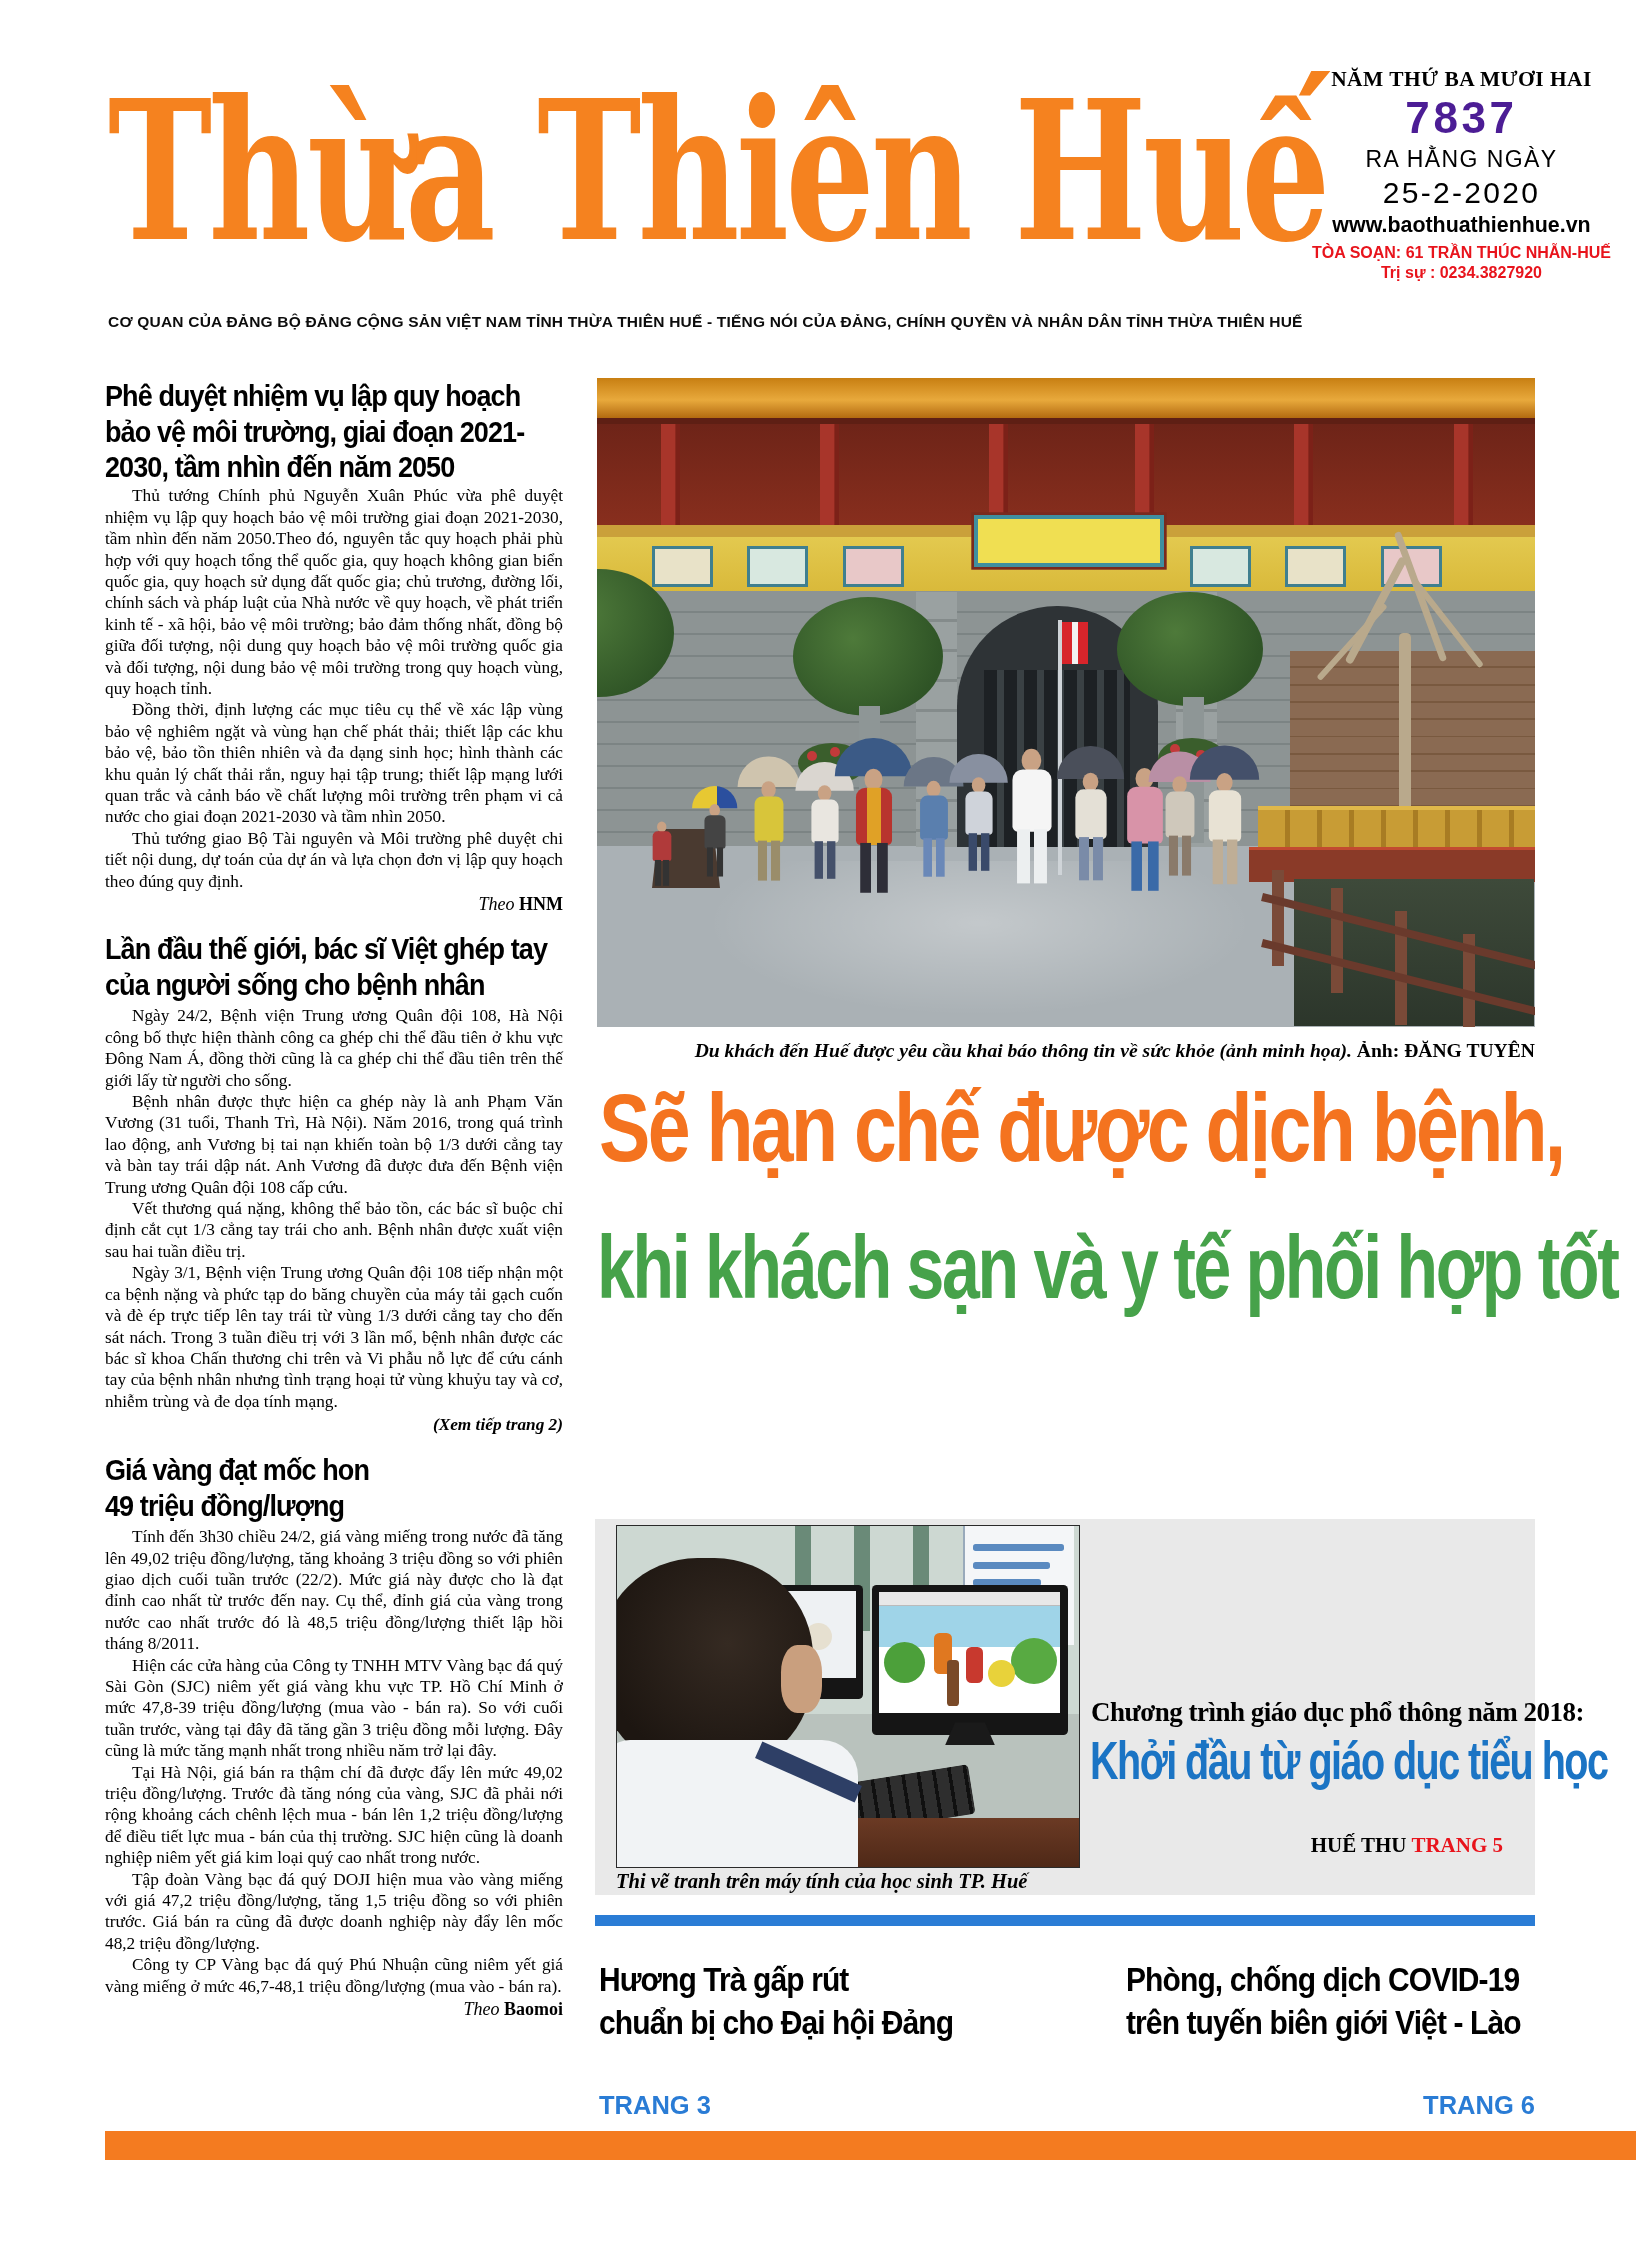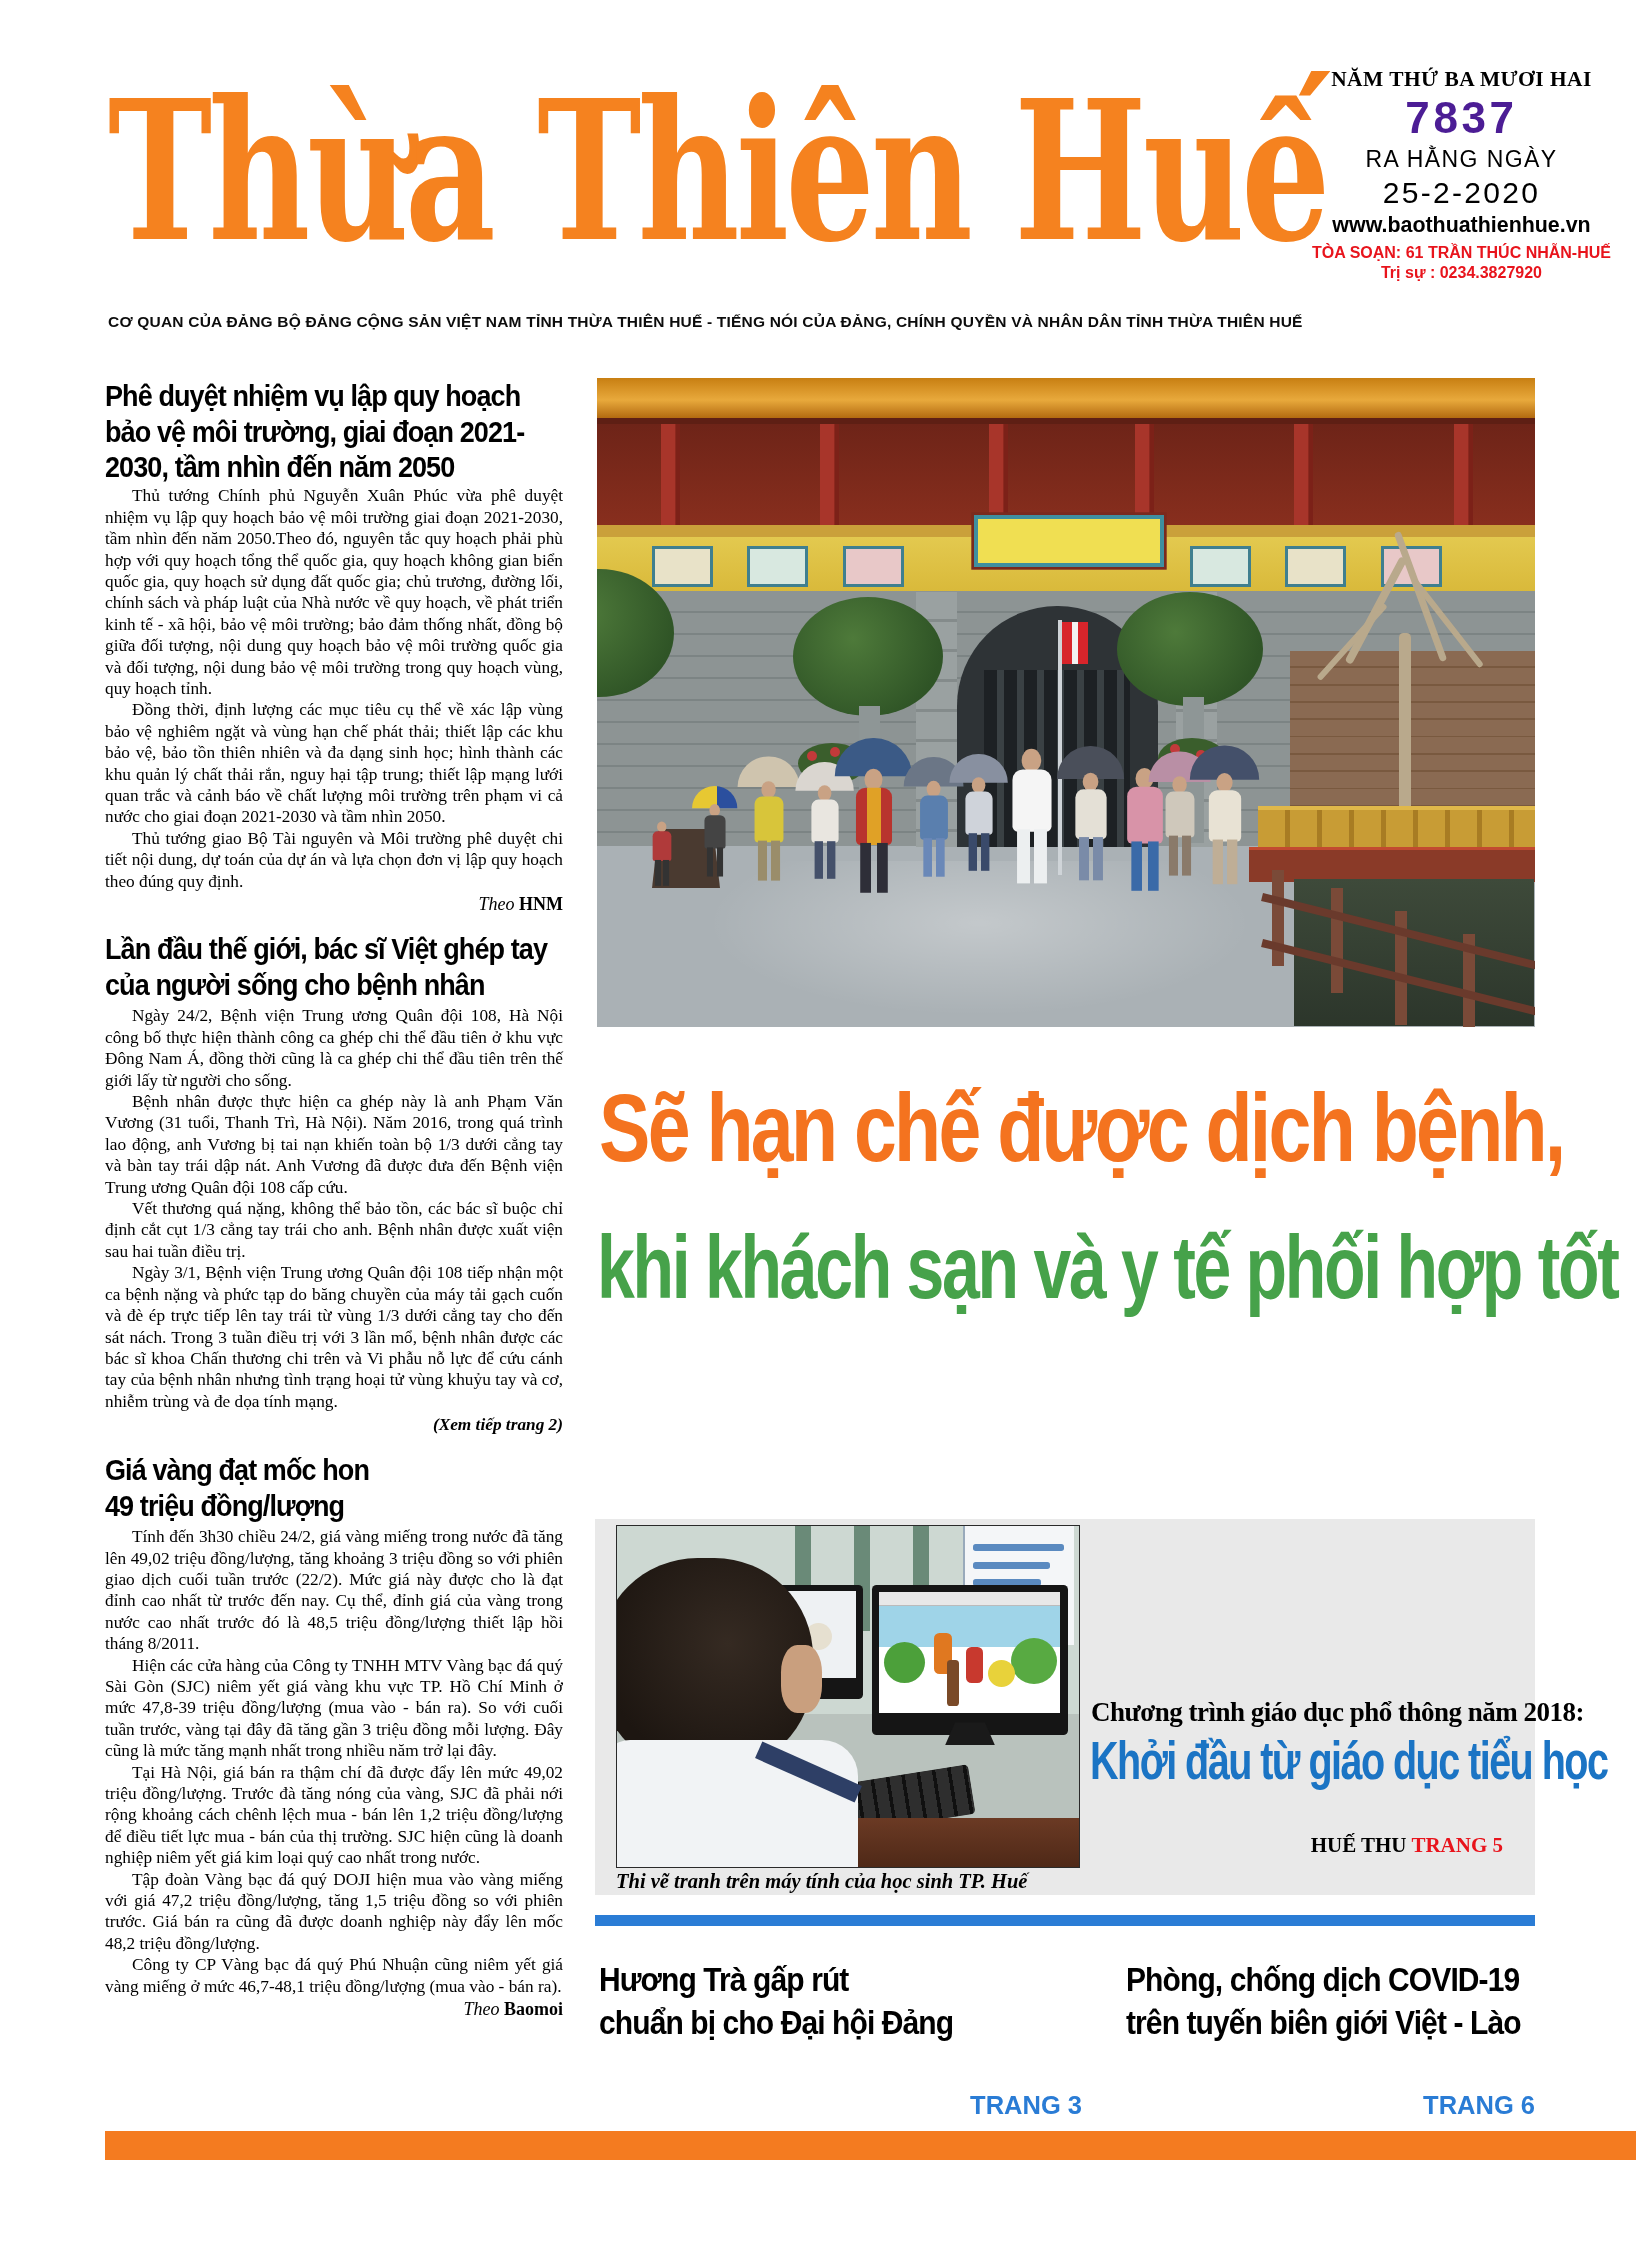--- a/index.html
+++ b/index.html
@@ -322,20 +322,24 @@
         <span class="torso" style="background:#e8e2d4"></span>
         <span class="legs" style="background:linear-gradient(90deg,#bfae96 0 40%,transparent 40% 60%,#bfae96 60%)"></span>
     </div>
     <div class="person" style="left:43px;top:360px;transform:scale(.55)">
       <span class="head"></span>
         <span class="torso" style="background:#b03a3a"></span>
         <span class="legs" style="background:linear-gradient(90deg,#333 0 40%,transparent 40% 60%,#333 60%)"></span>
     </div>
   </div>
 
+  <div class="main-caption">
+    <span>Du khách đến Huế được yêu cầu khai báo thông tin về sức khỏe (ảnh minh họa).</span>
+    <span class="credit">Ảnh: ĐĂNG TUYÊN</span>
+  </div>
 
   <div class="lead1">Sẽ hạn chế được dịch bệnh,</div>
   <div class="lead2">khi khách sạn và y tế phối hợp tốt</div>
 
   <div class="edu">
     <div class="eduphoto" aria-hidden="true">
       <div class="win" style="left:178px"></div>
       <div class="win" style="left:237px"></div>
       <div class="win" style="left:296px"></div>
       <div class="poster">
@@ -377,21 +381,21 @@
       <span class="page">TRANG 5</span>
     </div>
   </div>
 
   <div class="bar-blue"></div>
 
   <div class="bot-hl" style="left:599px;top:1958px;width:483px">
     <span style="display:block">Hương Trà gấp rút</span>
     <span style="display:block">chuẩn bị cho Đại hội Đảng</span>
   </div>
-  <div class="trang" style="left:599px;top:2091px;width:483px;text-align:right">TRANG 3</div>
+  <div class="trang" style="left:599px;top:2091px;width:483px;text-align:left">TRANG 3</div>
 
   <div class="bot-hl" style="left:1126px;top:1958px;width:424px">
     <span style="display:block">Phòng, chống dịch COVID-19</span>
     <span style="display:block">trên tuyến biên giới Việt - Lào</span>
   </div>
   <div class="trang" style="left:1126px;top:2091px;width:409px;text-align:right">TRANG 6</div>
 
   <div class="bar-orange"></div>
 
 </div>

